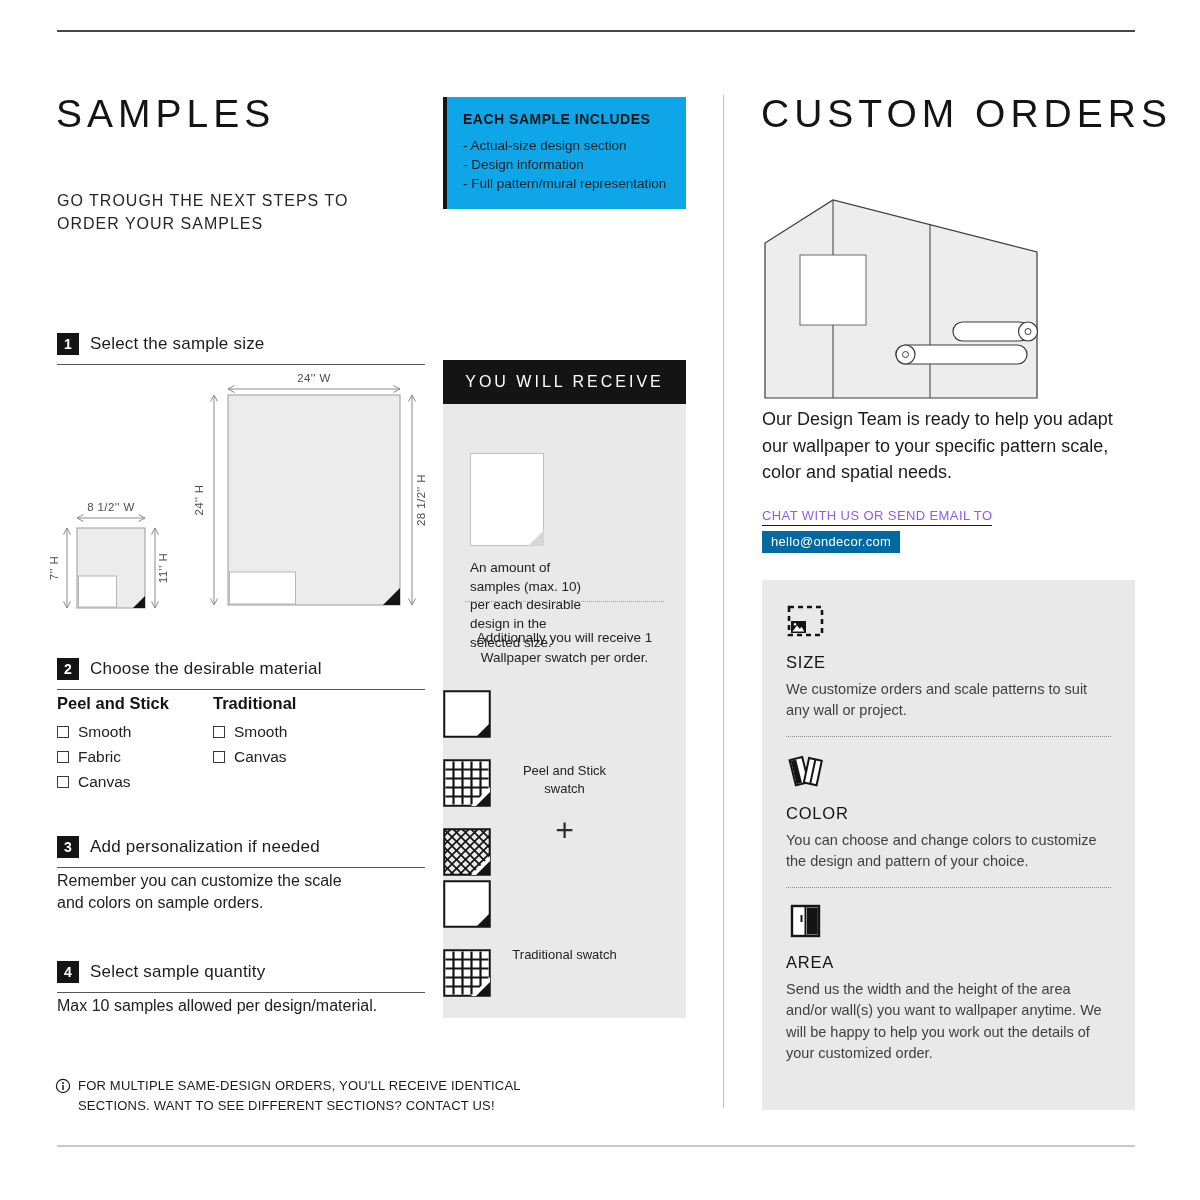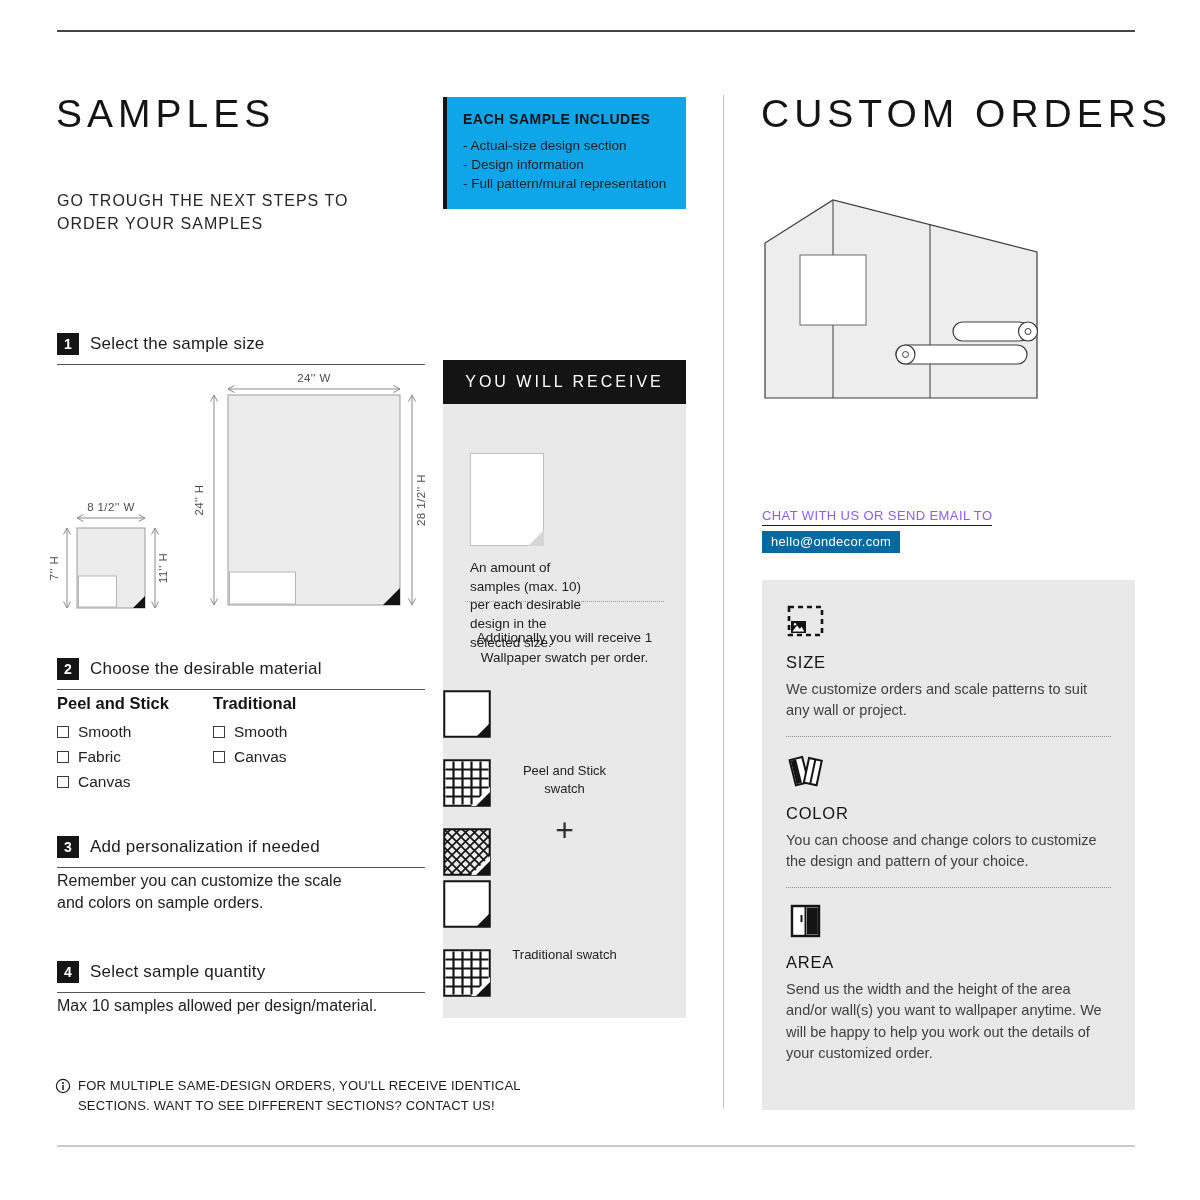--- a/index.html
+++ b/index.html
@@ -272,20 +272,21 @@
       <circle cx="266" cy="135.5" r="9.5" fill="#ffffff" stroke="#3c3c3c" stroke-width="1.2"></circle>
       <circle cx="266" cy="135.5" r="3" fill="none" stroke="#3c3c3c" stroke-width="1"></circle>
     </g>
     <g>
       <rect x="134" y="149" width="131" height="19" rx="9.5" fill="#ffffff" stroke="#3c3c3c" stroke-width="1.2"></rect>
       <circle cx="143.5" cy="158.5" r="9.5" fill="#ffffff" stroke="#3c3c3c" stroke-width="1.2"></circle>
       <circle cx="143.5" cy="158.5" r="3" fill="none" stroke="#3c3c3c" stroke-width="1"></circle>
     </g>
   </svg>
 
+  <p class="abs intro">Our Design Team is ready to help you adapt our wallpaper to your specific pattern scale, color and spatial needs.</p>
 
   <span class="abs chat-label">CHAT WITH US OR SEND EMAIL TO</span>
   <span class="abs email-badge">hello@ondecor.com</span>
 
   <div class="abs features-box">
 
     <svg class="feature-icon" width="40" height="38" viewBox="0 0 40 38">
       <rect x="3" y="5" width="33" height="28" fill="none" stroke="#141414" stroke-width="2.6" stroke-dasharray="5 4"></rect>
       <rect x="5" y="19" width="15" height="12" fill="#141414"></rect>
       <path d="M6.5 29.5 L11 23.5 L13.8 27 L15.6 24.8 L18.2 29.5 Z" fill="#ffffff"></path>

